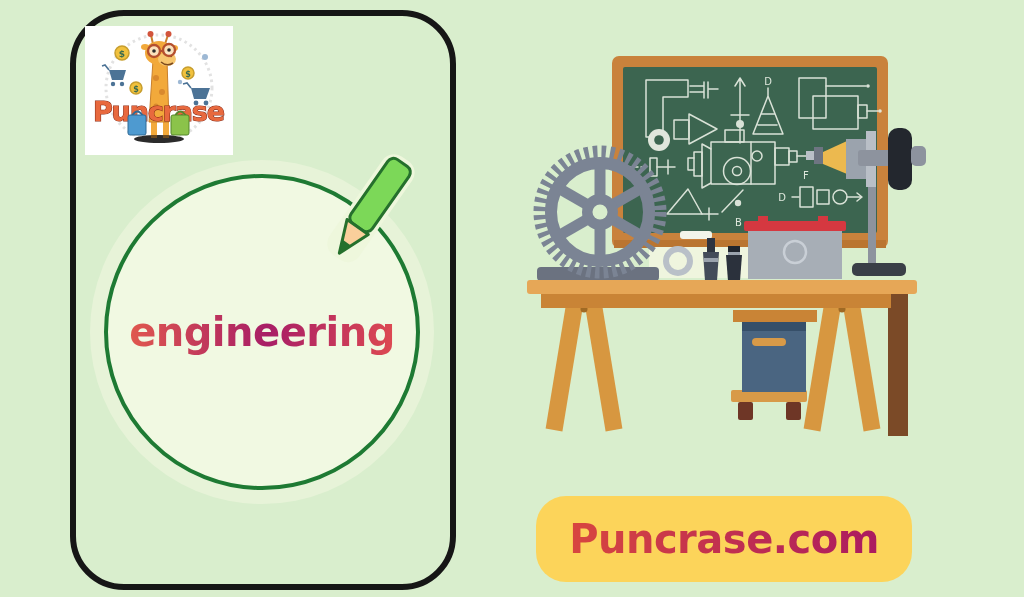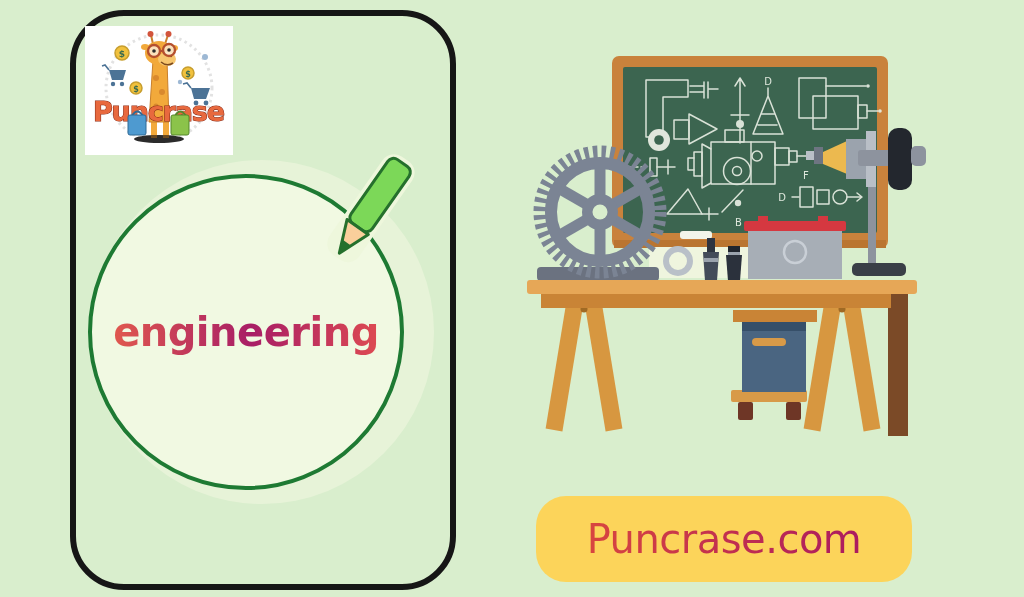--- a/index.html
+++ b/index.html
@@ -9,36 +9,36 @@
   
   .card{position:absolute;left:70px;top:10px;width:386px;height:580px;box-sizing:border-box;
         border:6px solid #161616;border-radius:54px;background:transparent;}
 
   
   .logo-box{position:absolute;left:85px;top:26px;width:148px;height:129px;background:#ffffff;}
 
   
   .halo{position:absolute;left:90px;top:160px;width:344px;height:344px;border-radius:50%;
         background:#e7f3d8;}
-  .circle{position:absolute;left:88px;top:174px;width:316px;height:316px;box-sizing:border-box;
+  .circle{position:absolute;left:104px;top:174px;width:316px;height:316px;box-sizing:border-box;
         border-radius:50%;background:#f1f9e2;border:4px solid #1e7a33;
         display:flex;flex-direction:column;align-items:center;justify-content:center;gap:4px;}
   .title-line{font-weight:800;font-size:40px;line-height:1.25;letter-spacing:-0.5px;
         color:#c2355b;}
   @supports ((-webkit-background-clip:text) or (background-clip:text)){
     .title-line1{background:linear-gradient(90deg,#e0584e 0%,#a81e66 52%,#dd4a52 100%);
         -webkit-background-clip:text;background-clip:text;color:transparent;}
     .title-line2{background:linear-gradient(90deg,#d84b50 0%,#b01e60 100%);
         -webkit-background-clip:text;background-clip:text;color:transparent;}
   }
 
   
   .banner{position:absolute;left:536px;top:496px;width:376px;height:86px;background:#fcd45a;
         border-radius:30px;display:flex;align-items:center;justify-content:center;}
-  .banner-text{font-weight:400;font-size:40px;letter-spacing:-0.5px;color:#c22553;}
+  .banner-text{font-weight:700;font-size:40px;letter-spacing:-0.5px;color:#c22553;}
   @supports ((-webkit-background-clip:text) or (background-clip:text)){
     .banner-text{background:linear-gradient(90deg,#d8463f 0%,#ab1b60 100%);
         -webkit-background-clip:text;background-clip:text;color:transparent;}
   }
 
   .scene{position:absolute;left:0;top:0;width:1024px;height:597px;}
   svg text{font-family:"DejaVu Sans", sans-serif;}
 </style>
 </head>
 <body>

